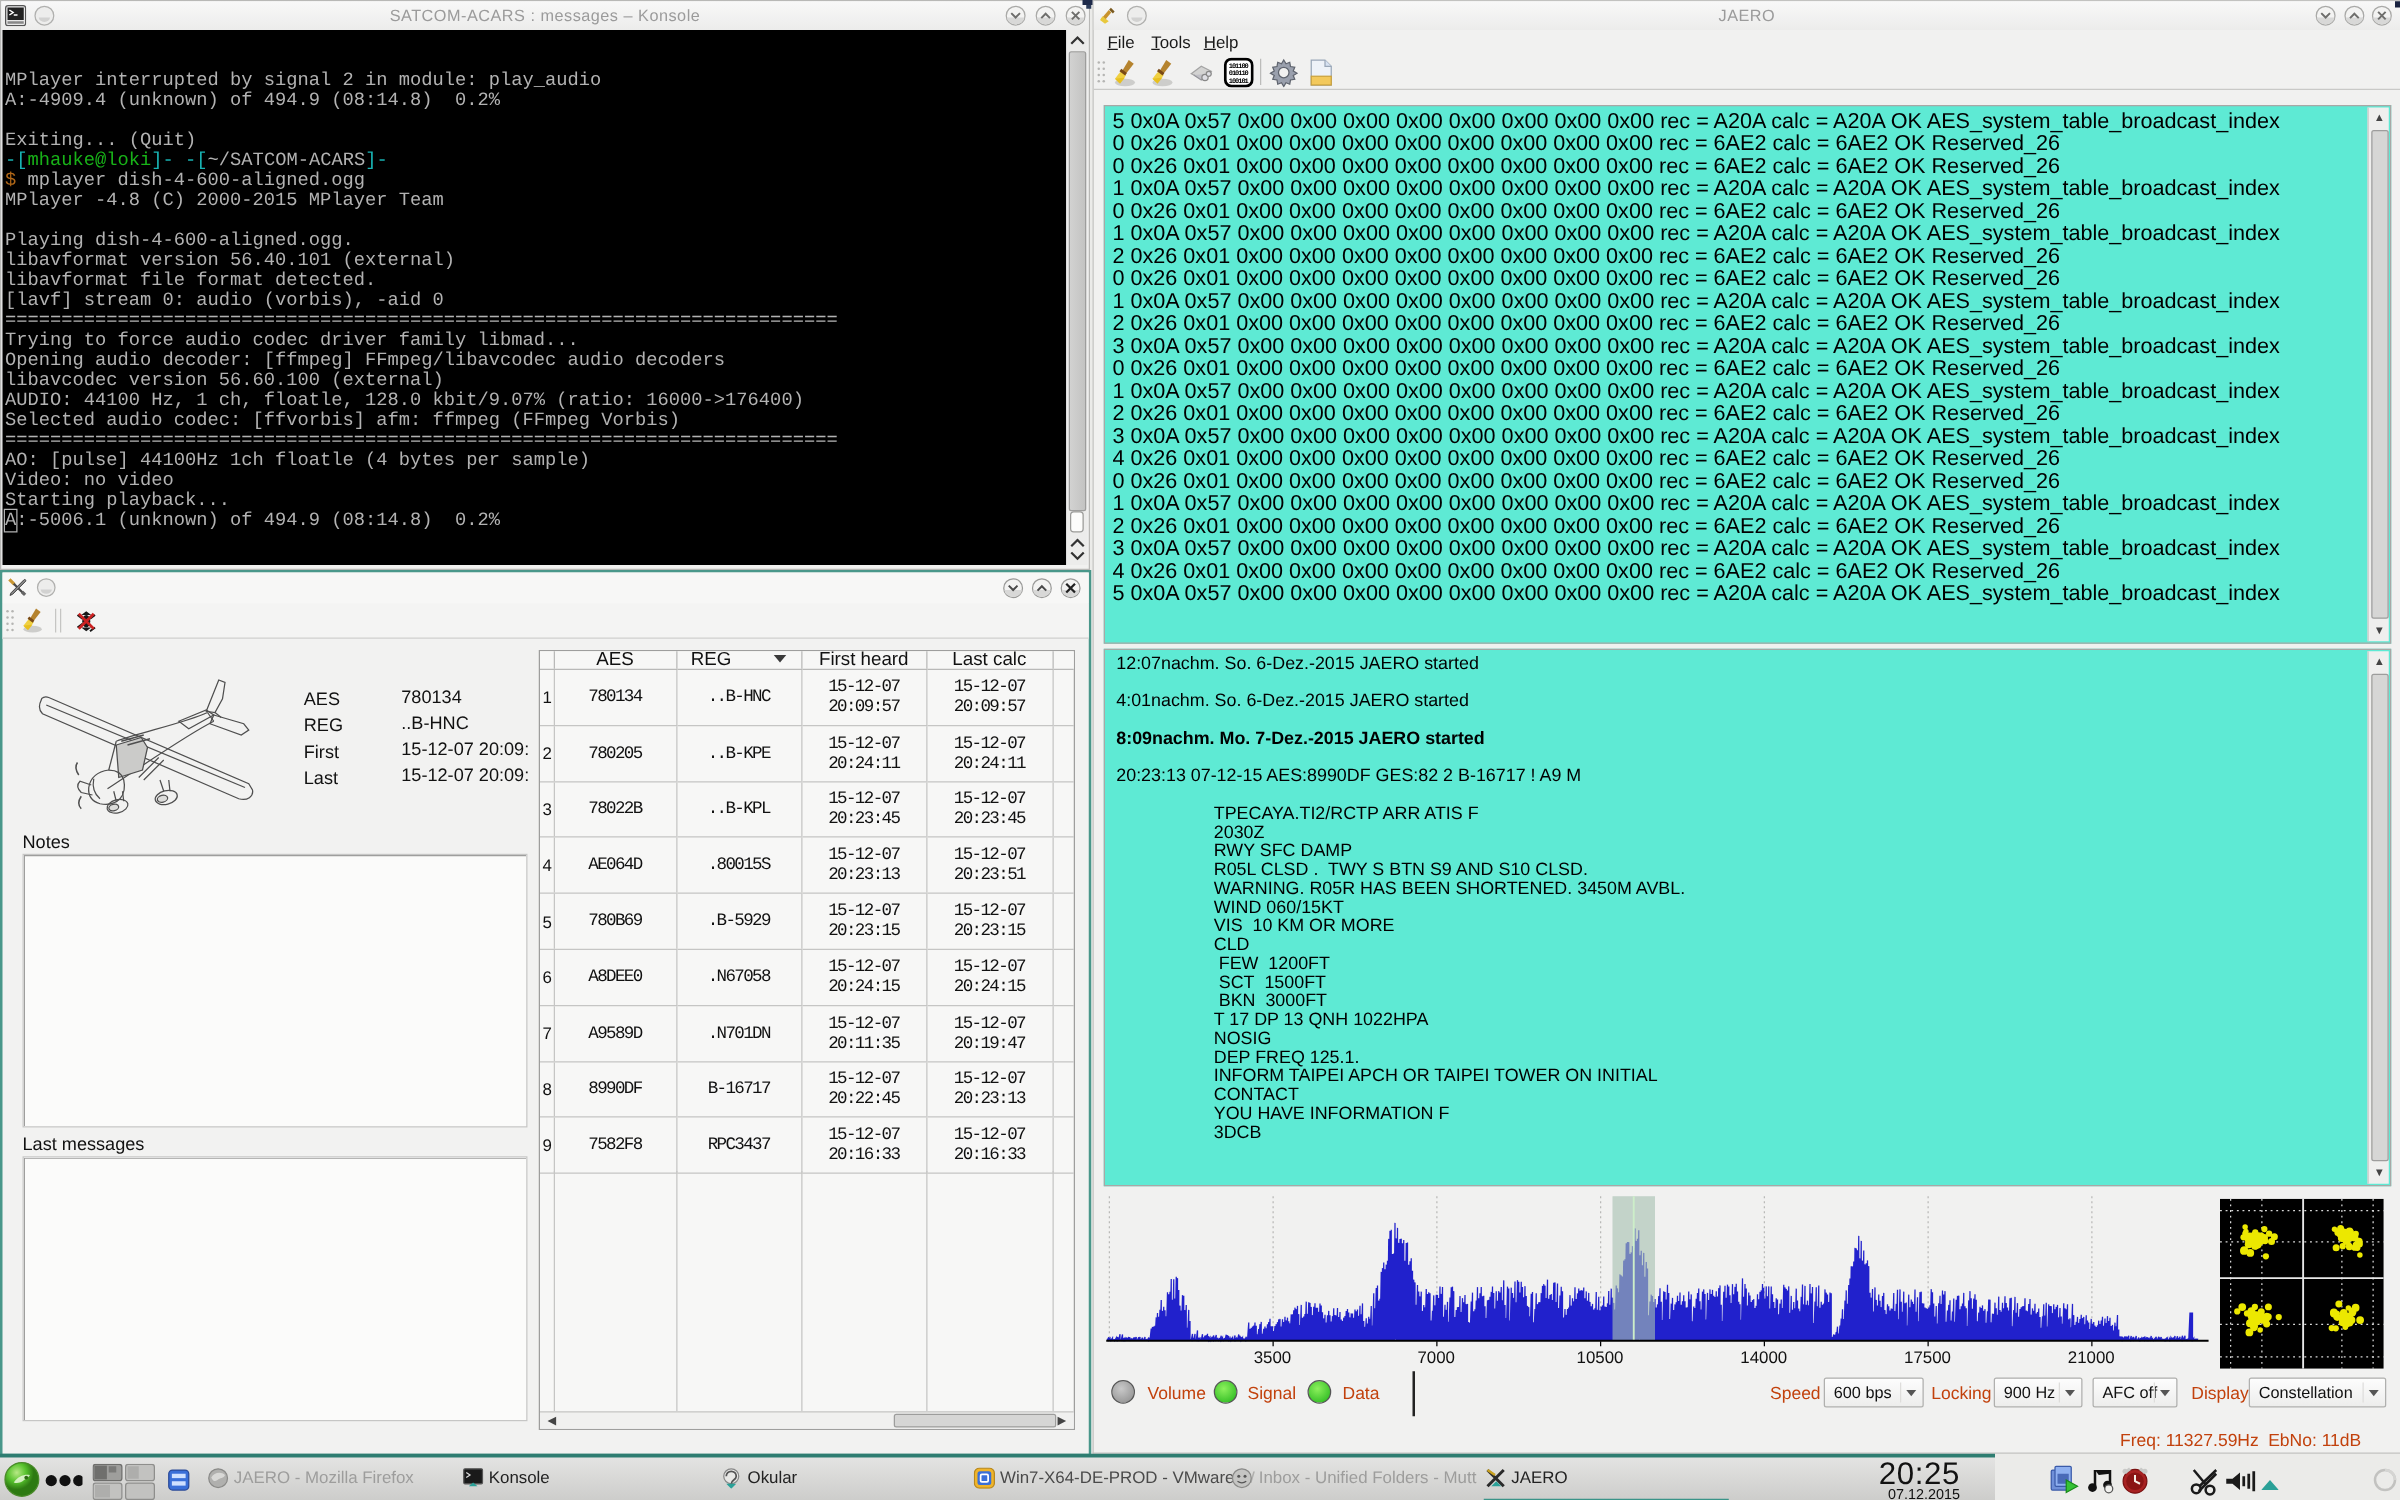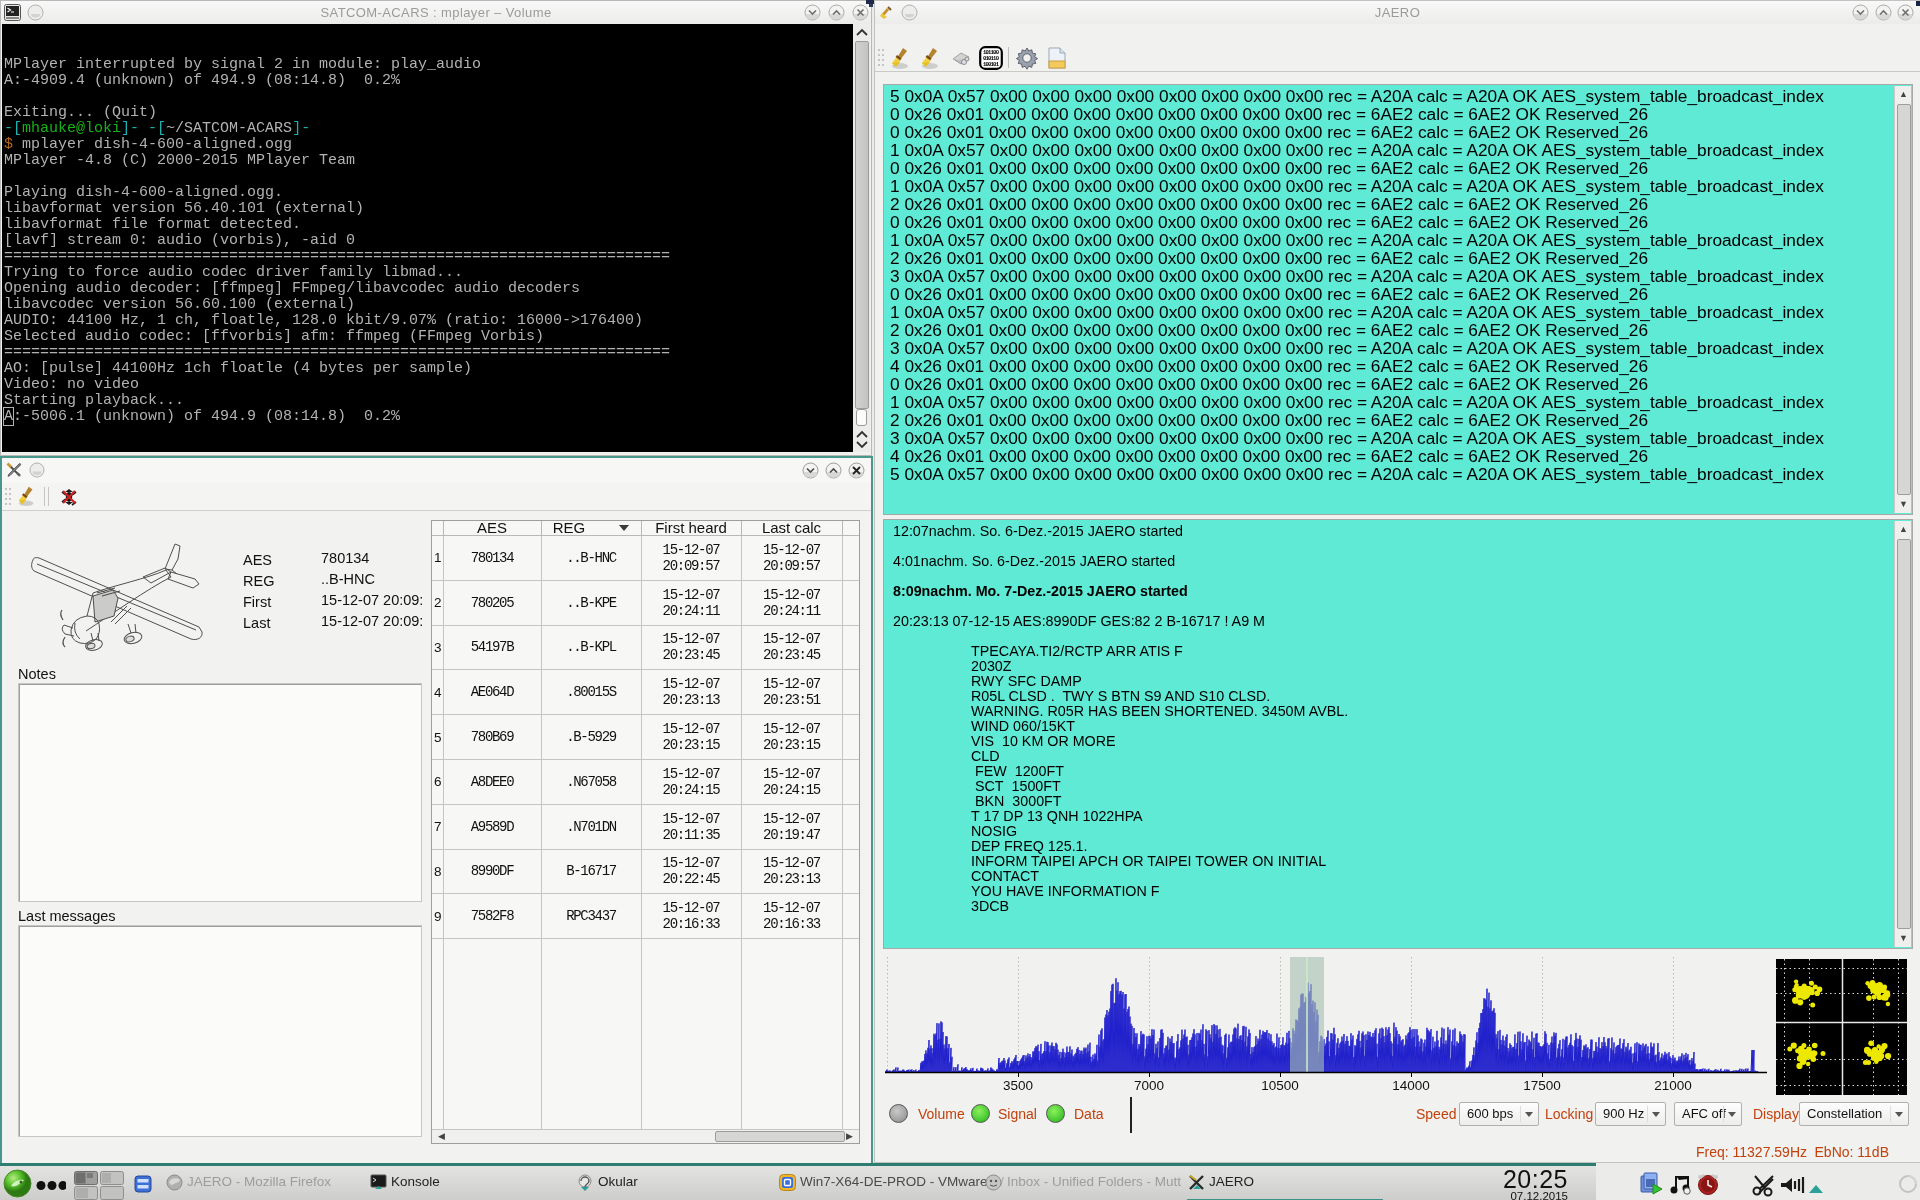--- a/index.html
+++ b/index.html
@@ -52,21 +52,21 @@
 .task.dim{color:#9d9d9c}
 .trayicon{position:absolute;top:7px}
 #clock{position:absolute;right:28px;top:2px;text-align:right;color:#111}
 #clock .big{font-size:25px;font-weight:normal;letter-spacing:0.5px;line-height:23px}
 #clock .small{font-size:11.5px;line-height:11px}
 </style></head>
 <body>
 
 <div class="win" id="konsole">
   <div class="titlebar">
-    <span class="ttext">SATCOM-ACARS : mplayer – Volume</span>
+    <span class="ttext">SATCOM-ACARS : messages – Konsole</span>
     <svg class="abs" style="left:3px;top:3px" width="17" height="17" viewBox="0 0 17 17">
         <rect x="0.5" y="0.5" width="16" height="16" rx="2" fill="#e8e8e8" stroke="#555"></rect>
         <rect x="2" y="2" width="13" height="10" fill="#222"></rect>
         <path d="M3.5 4l3 2-3 2M7 8h3" stroke="#fff" stroke-width="1.2" fill="none"></path>
         <rect x="2" y="13" width="13" height="2" fill="#888"></rect>
       </svg>
     <span class="wbtn" style="left:26px">
         <svg width="17" height="17">
           <circle cx="8.5" cy="8.5" r="7.5" fill="#ededec" stroke="#b0b0ae"></circle>
           <path d="M4 10a4.5 3.5 0 0 0 9 0z" fill="#d2d2d1"></path>
@@ -163,20 +163,25 @@
         </svg>
       </span>
     <span class="wbtn" style="left:1022px">
         <svg width="17" height="17">
           <circle cx="8.5" cy="8.5" r="7.5" fill="#f3f3f2" stroke="#a9a9a7"></circle>
           <path d="M1.5 10a7 5.5 0 0 0 14 0z" fill="#d8d8d7"></path>
           <path d="M5.5 5.5l6 6M11.5 5.5l-6 6" stroke="#6e6e6c" stroke-width="1.6" fill="none"></path>
         </svg>
       </span>
     <div class="abs" style="left:1041px;top:0;width:5px;height:5px;background:#1a2340"></div>
+  </div>
+  <div id="jmenu">
+    <span style="left:11px"><u>F</u>ile</span>
+    <span style="left:46px"><u>T</u>ools</span>
+    <span style="left:88px"><u>H</u>elp</span>
   </div>
   <div id="jtool">
     <svg class="abs" style="left:2px;top:4px" width="8" height="22">
         <g fill="#b5b5b3">
           <circle cx="2" cy="3" r="1"></circle>
           <circle cx="6" cy="3" r="1"></circle>
           <circle cx="2" cy="8" r="1"></circle>
           <circle cx="6" cy="8" r="1"></circle>
           <circle cx="2" cy="13" r="1"></circle>
           <circle cx="6" cy="13" r="1"></circle>
@@ -576,21 +581,21 @@
 <tr>
             <td class="num">2</td>
             <td class="mono">780205</td>
             <td class="mono">..B-KPE</td>
             <td class="mono">15-12-07<br>20:24:11</td>
             <td class="mono">15-12-07<br>20:24:11</td>
             <td class="last"></td>
           </tr>
 <tr>
             <td class="num">3</td>
-            <td class="mono">54197B</td>
+            <td class="mono">78022B</td>
             <td class="mono">..B-KPL</td>
             <td class="mono">15-12-07<br>20:23:45</td>
             <td class="mono">15-12-07<br>20:23:45</td>
             <td class="last"></td>
           </tr>
 <tr>
             <td class="num">4</td>
             <td class="mono">AE064D</td>
             <td class="mono">.80015S</td>
             <td class="mono">15-12-07<br>20:23:13</td>

